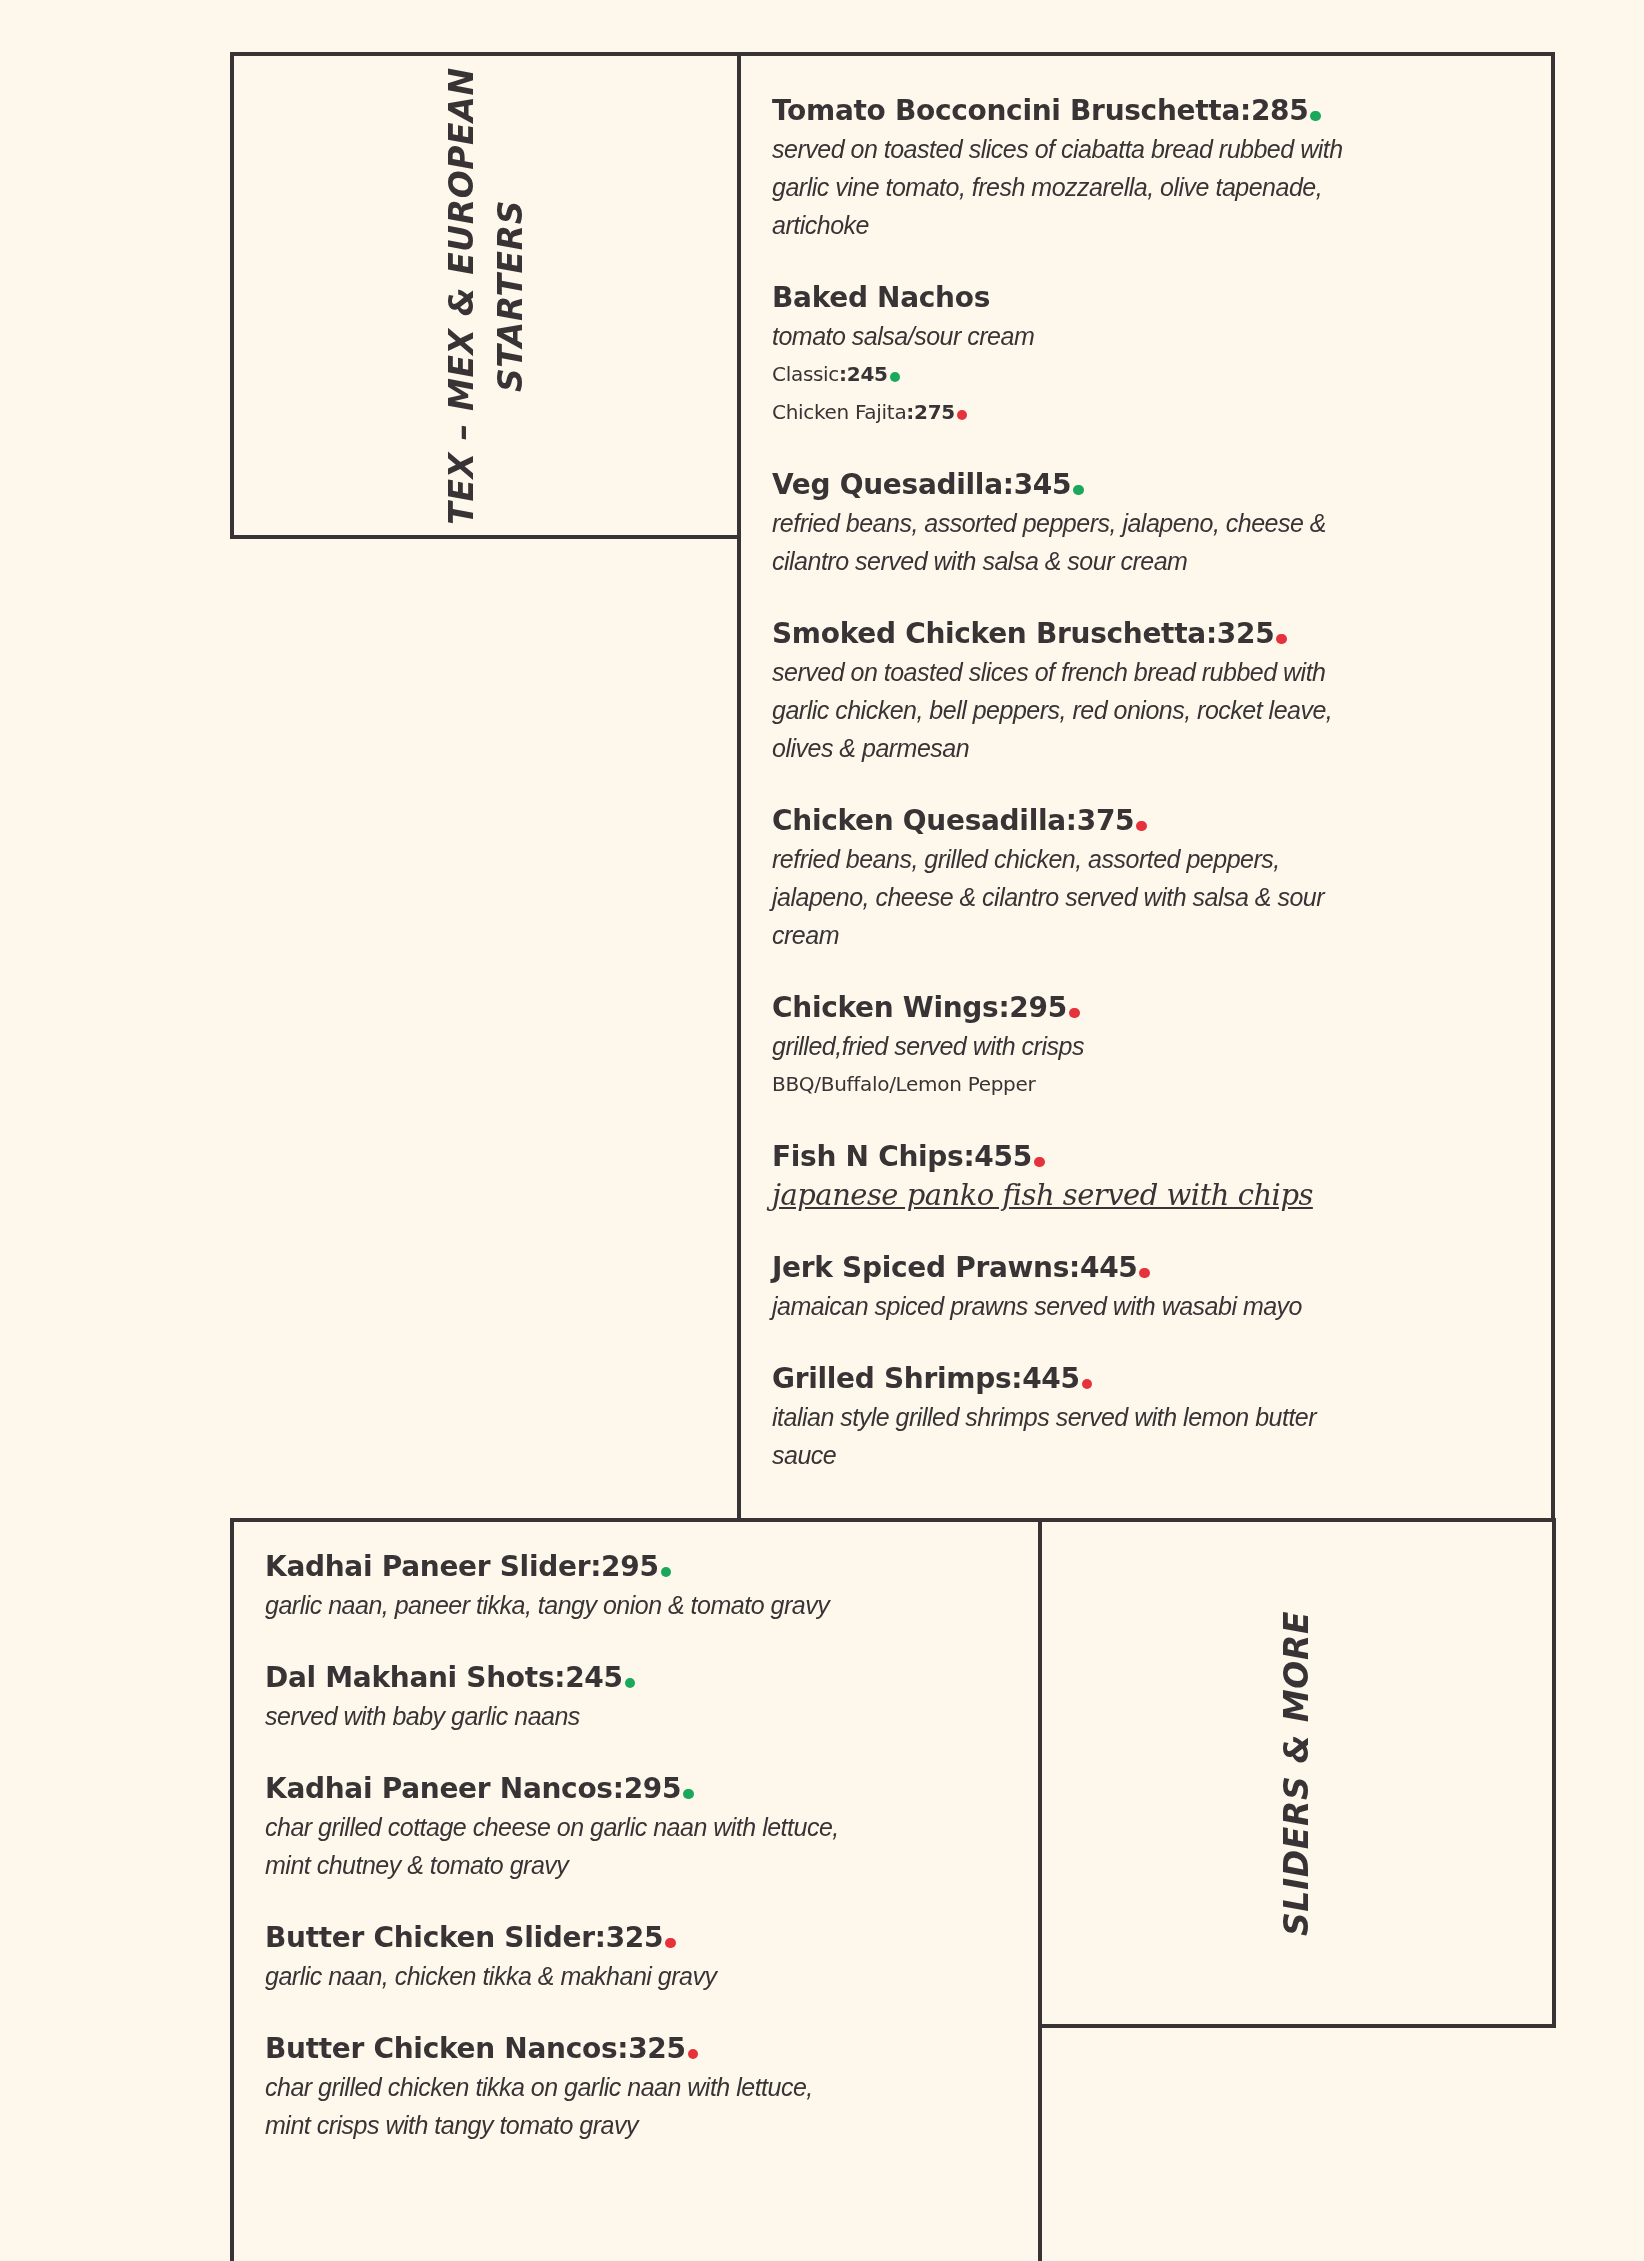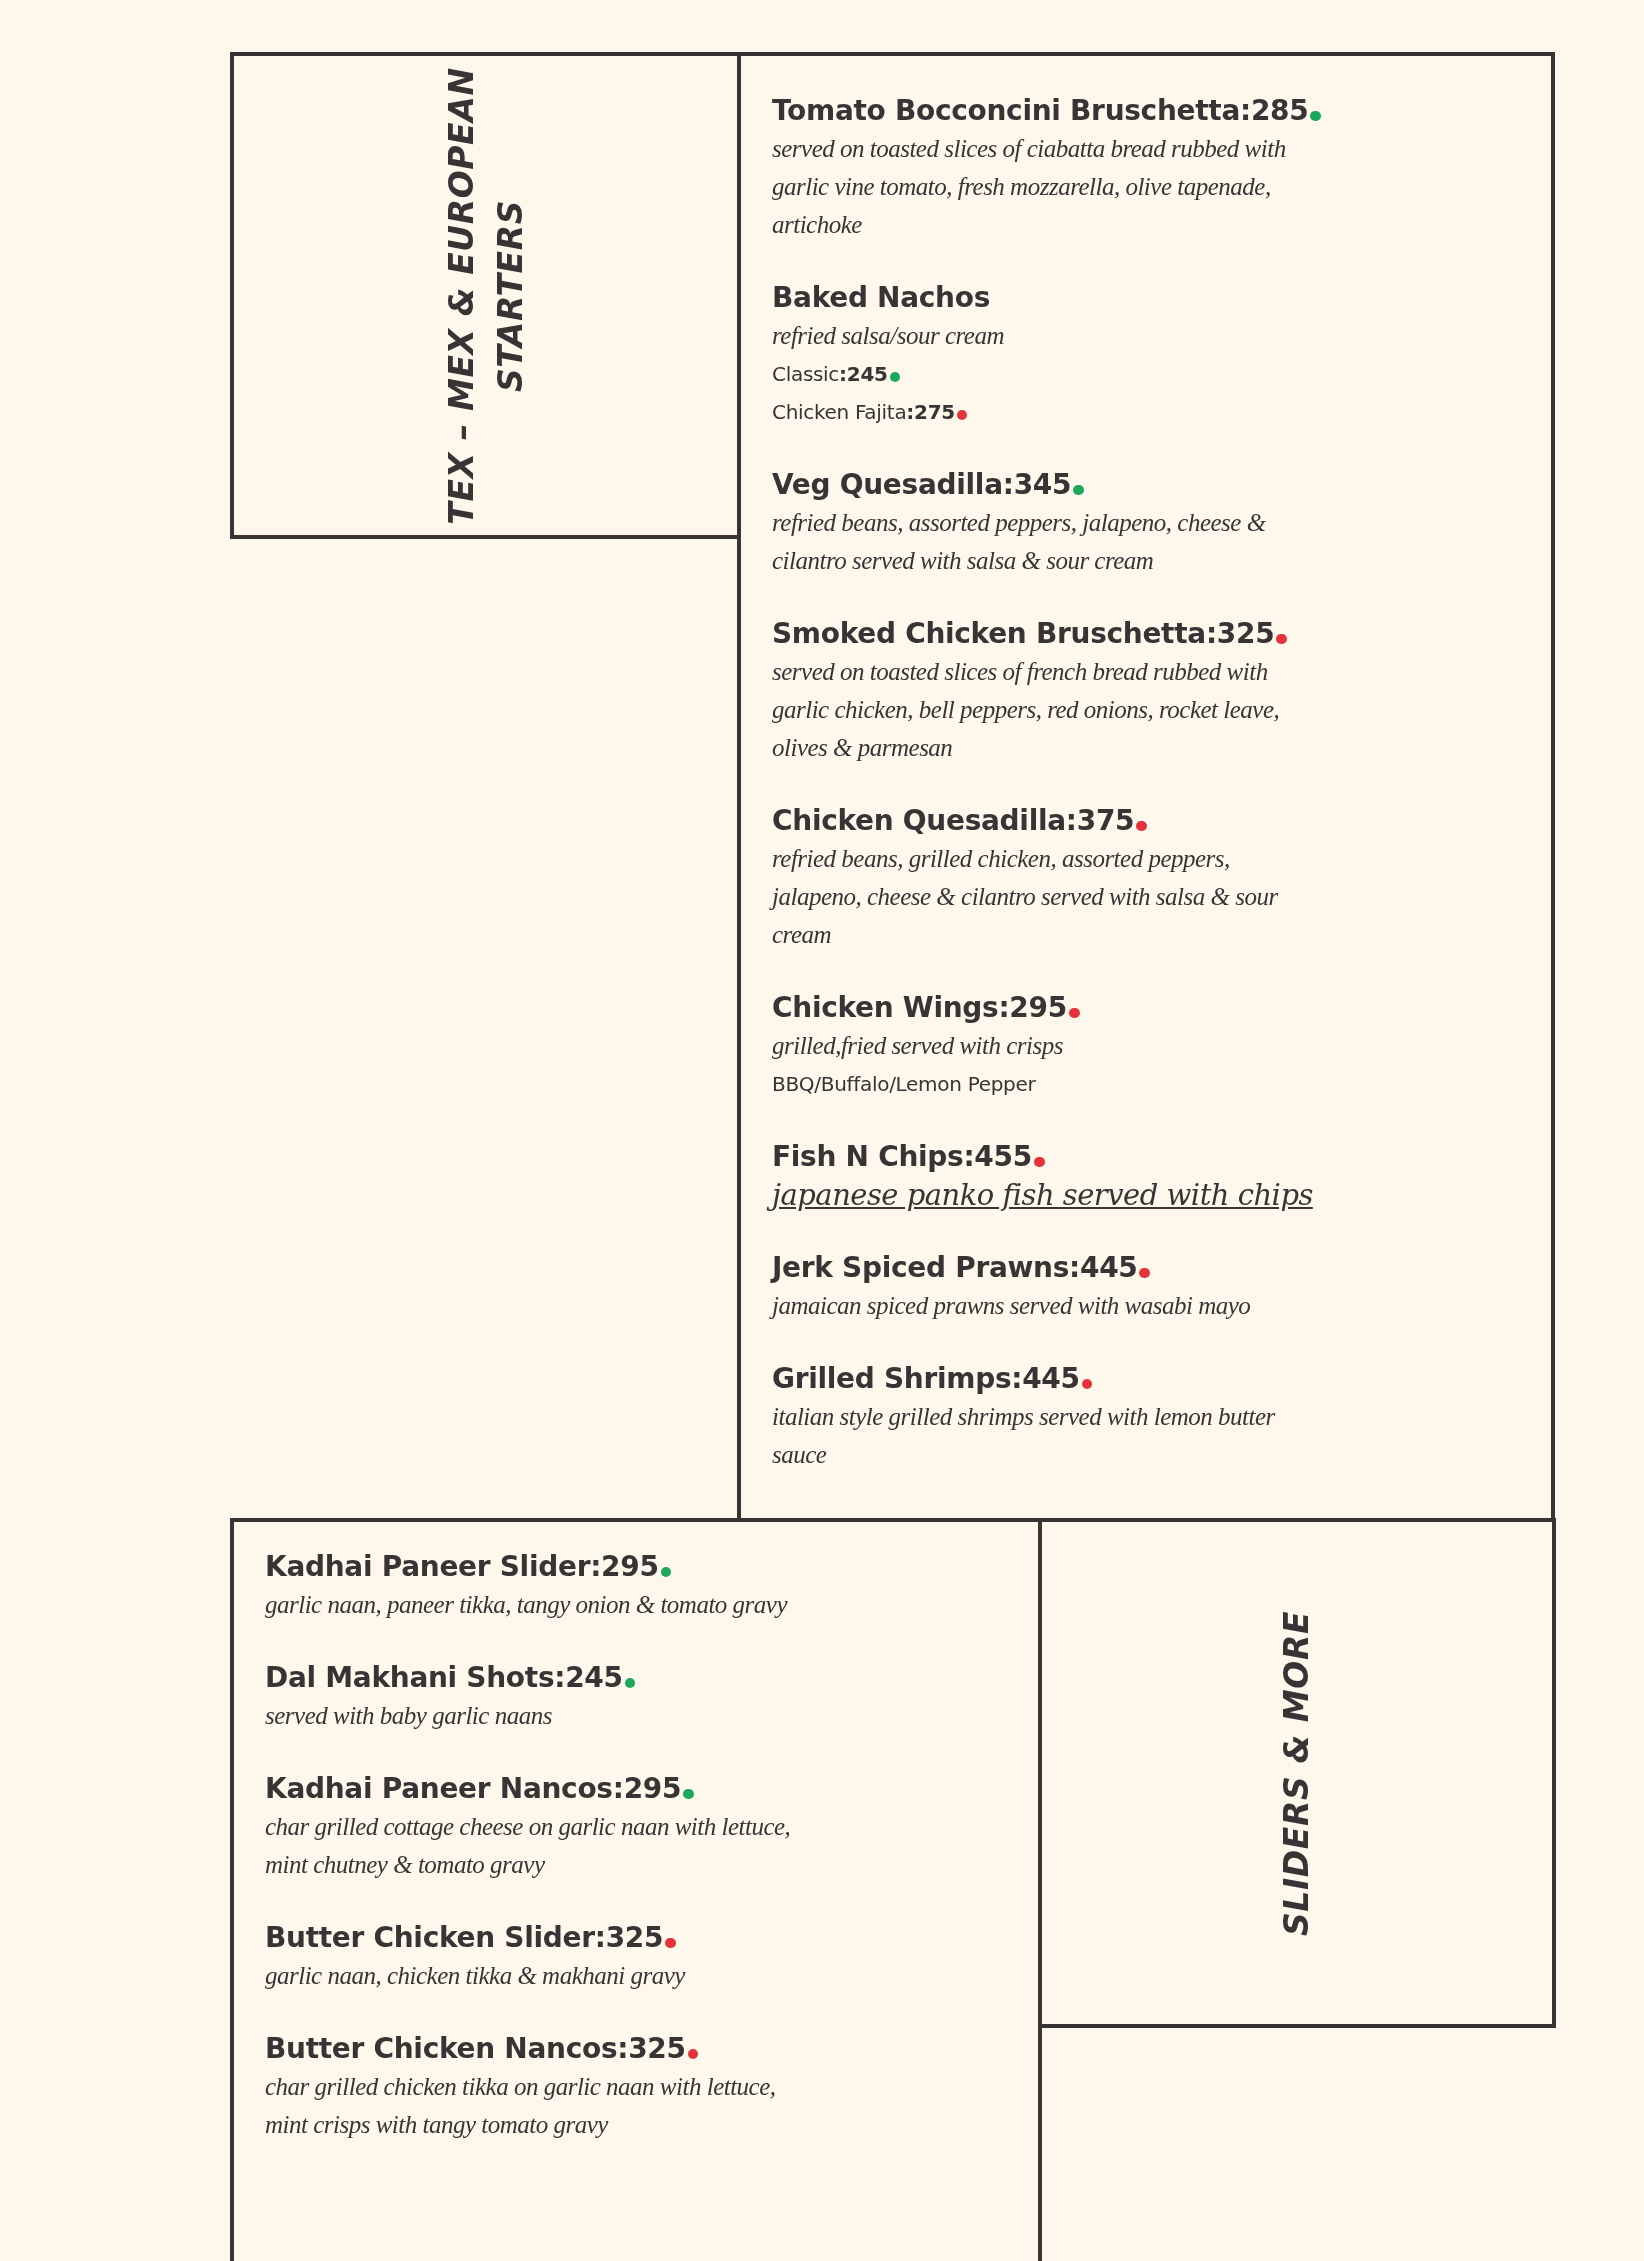--- a/index.html
+++ b/index.html
@@ -34,21 +34,21 @@
   .list { padding: 36px 4px 0 31px; }
   .item { margin-bottom: 35px; }
   .item-name {
     font-family: "DejaVu Sans", sans-serif;
     font-weight: bold;
     font-size: 28px;
     line-height: 38px;
     letter-spacing: -0.3px;
   }
   .item-desc {
-    font-family: Liberation Serif, serif;
+    font-family: Liberation Sans, sans-serif;
     font-style: italic;
     font-size: 25px;
     line-height: 38px;
     letter-spacing: -0.5px;
   }
   .item-desc.serif {
     font-family: "DejaVu Serif", serif;
     font-size: 29px;
     text-decoration: underline;
   }
@@ -87,21 +87,21 @@
       <div class="item-desc">
         <div>served on toasted slices of ciabatta bread rubbed with</div>
         <div>garlic vine tomato, fresh mozzarella, olive tapenade,</div>
         <div>artichoke</div>
       </div>
     </div>
 
     <div class="item">
       <div class="item-name">Baked Nachos</div>
       <div class="item-desc">
-        <div>refried salsa/sour cream</div>
+        <div>tomato salsa/sour cream</div>
       </div>
       <div class="variant"><span>Classic</span><b>:<span>245</span></b><span class="dot veg"></span></div>
       <div class="variant"><span>Chicken Fajita</span><b>:<span>275</span></b><span class="dot nonveg"></span></div>
     </div>
 
     <div class="item">
       <div class="item-name"><span>Veg Quesadilla</span>:<span>345</span><span class="dot veg"></span></div>
       <div class="item-desc">
         <div>refried beans, assorted peppers, jalapeno, cheese &amp;</div>
         <div>cilantro served with salsa &amp; sour cream</div>

